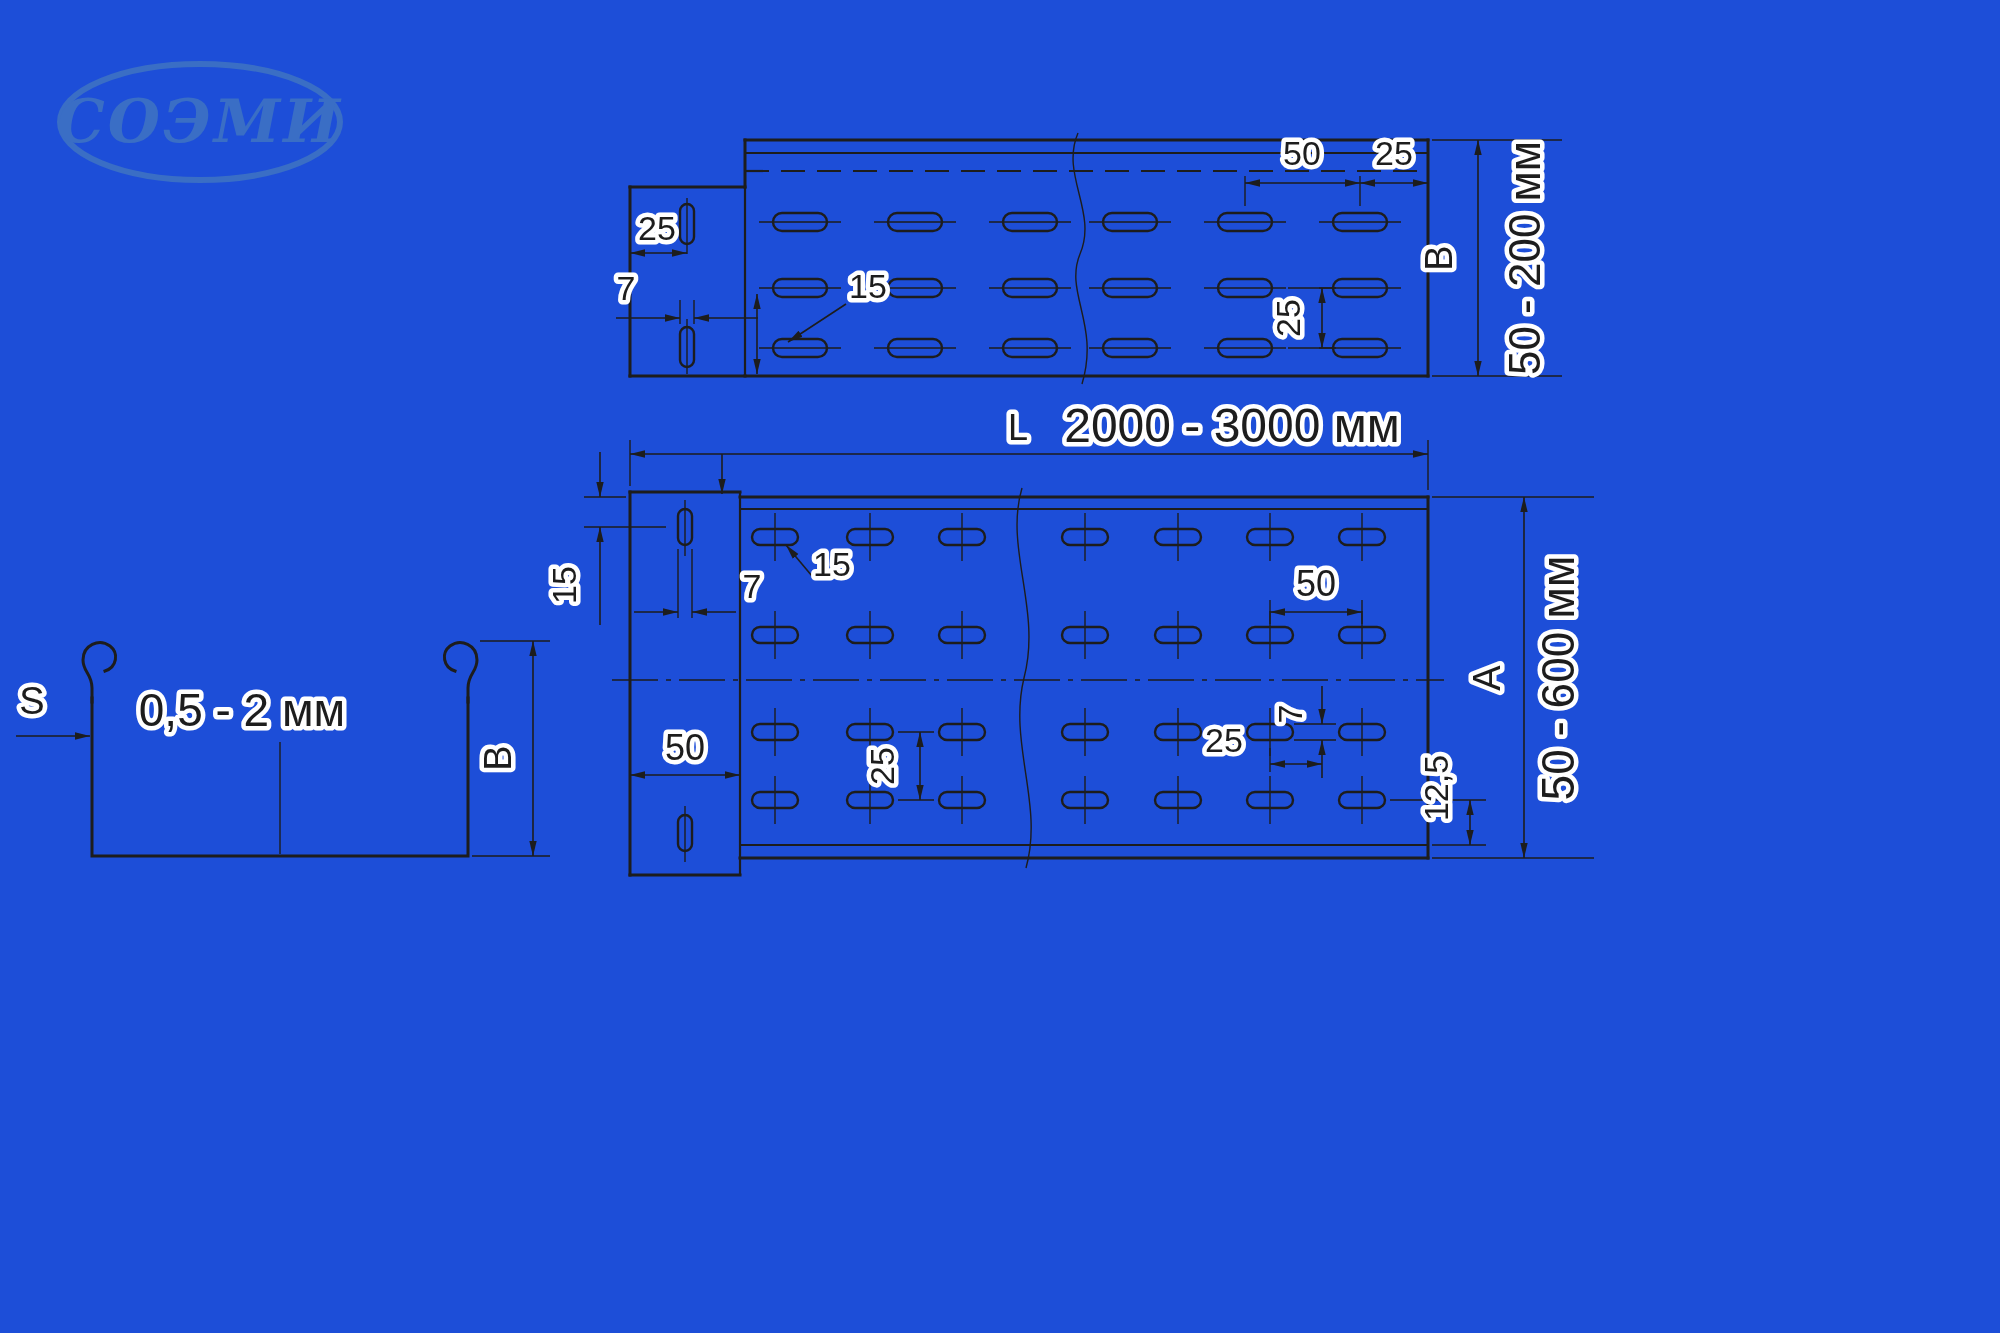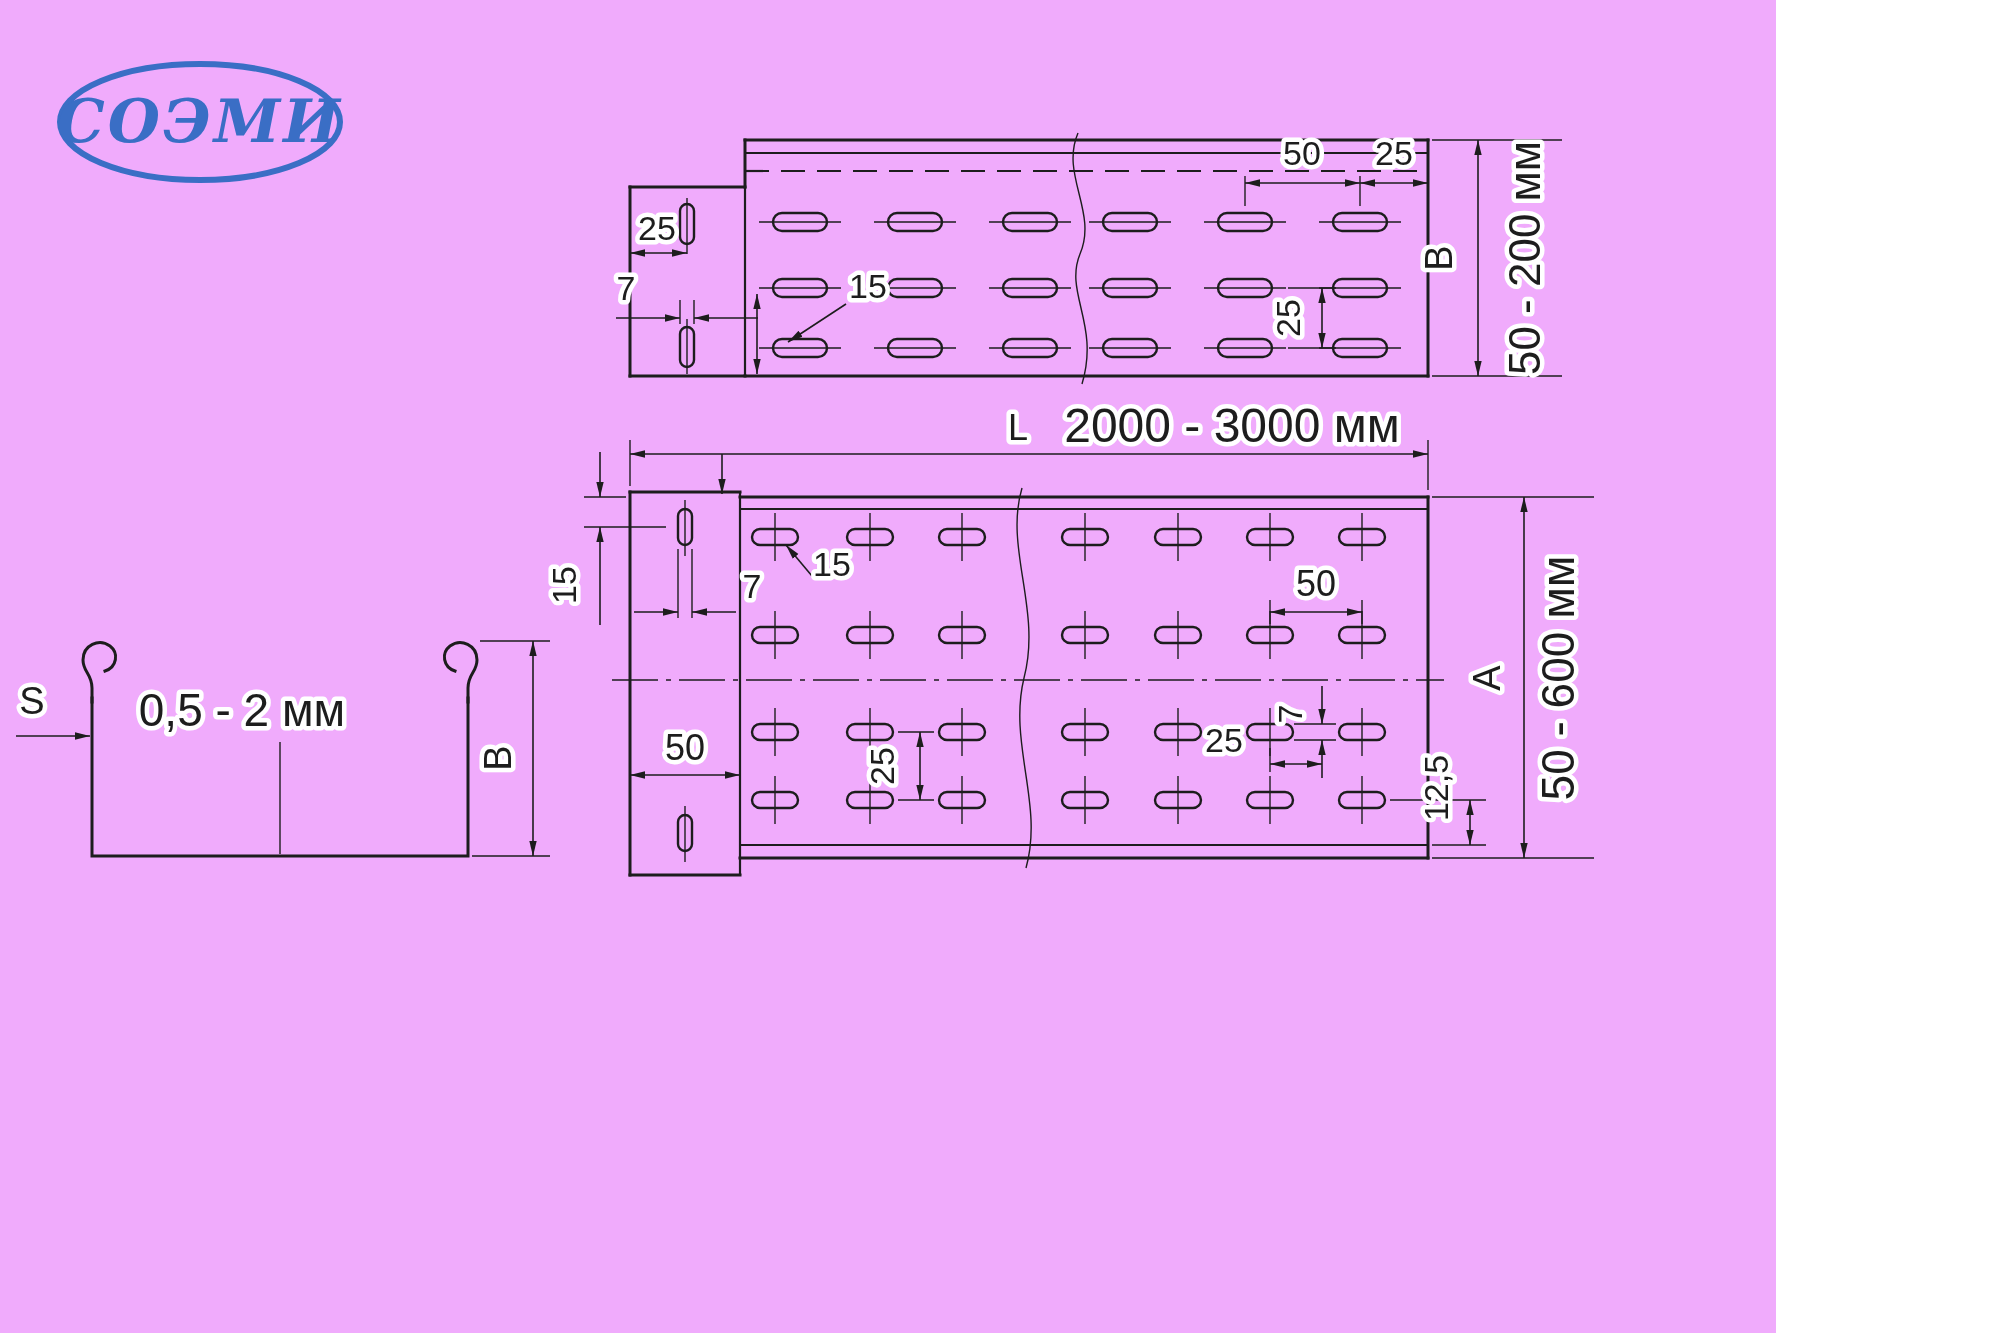--- a/index.html
+++ b/index.html
@@ -1,16 +1,16 @@
 <!DOCTYPE html>
 <html style="--line: #1d1d1d; --accent: #3a6ec5;"><head>
 <meta charset="utf-8">
 <style>
   html,body{margin:0;padding:0;background:#ffffff;}
-  .stage{width:1776px;height:1333px;position:relative;background:#f0abfc;overflow:hidden;}
+  .stage{width:2000px;height:1333px;position:relative;background:#1d4ed8;overflow:hidden;}
   svg{display:block;}
   .outline{stroke:var(--line,#1d1d1d);stroke-width:3;fill:none;stroke-linecap:square;}
   .edge2{stroke:var(--line,#1d1d1d);stroke-width:2.2;fill:none;}
   .thin{stroke:var(--line,#1d1d1d);stroke-width:1.4;fill:none;}
   .dim{stroke:var(--line,#1d1d1d);stroke-width:1.6;fill:none;}
   .slot{stroke:var(--line,#1d1d1d);stroke-width:2.4;fill:none;}
   .dashed{stroke-dasharray:24 12;}
   .dashdot{stroke-dasharray:46 8 5 8;}
   text{font-family:"Liberation Sans","DejaVu Sans",sans-serif;fill:var(--line,#1d1d1d);}
   .dim-label{font-size:34px;text-anchor:middle;paint-order:stroke;stroke:#ffffff;stroke-width:9px;stroke-linejoin:round;}

